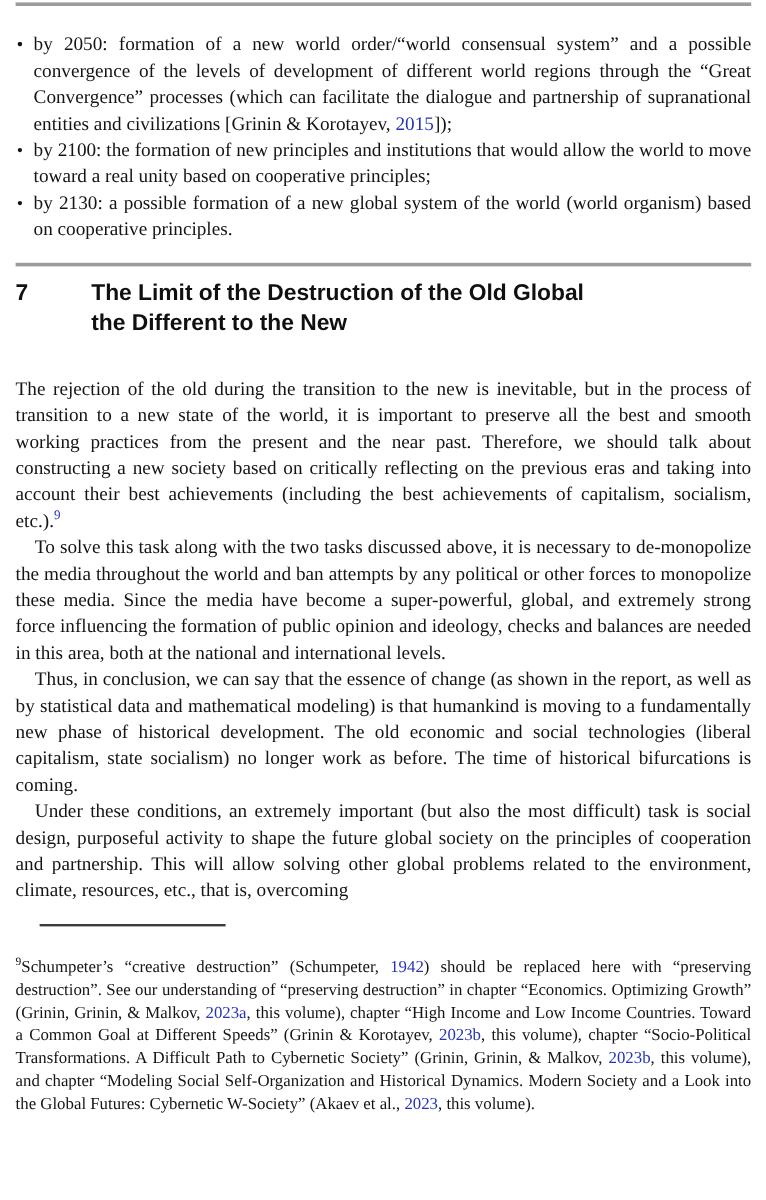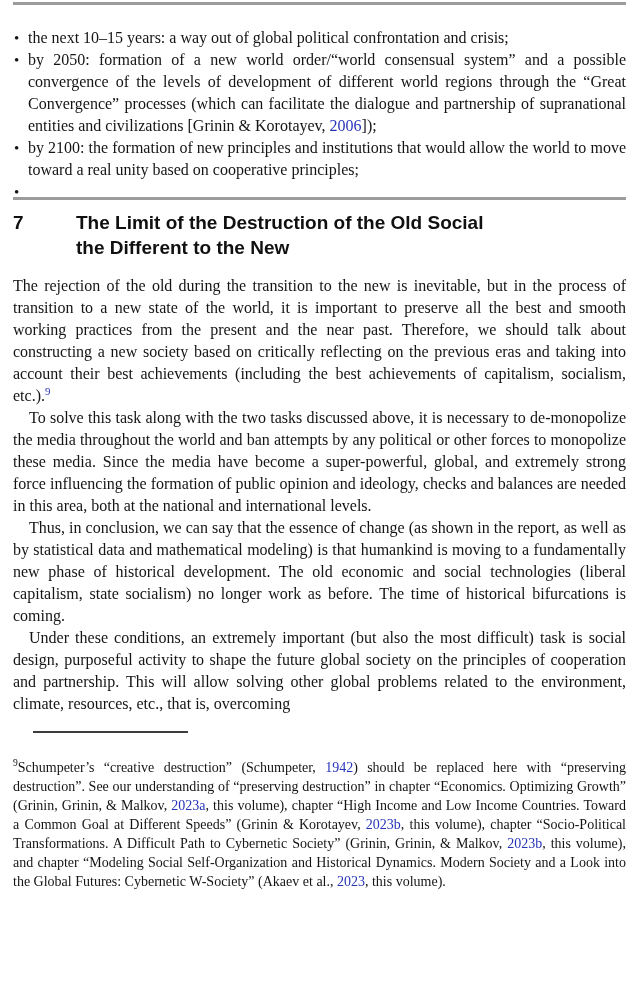--- a/index.html
+++ b/index.html
@@ -37,21 +37,21 @@
     margin-top: 10px;
     font-family: "Liberation Sans", sans-serif;
     font-weight: 700;
     font-size: 19px; line-height: 25px;
     color: #101010;
   }
   .heading .num { width: 63px; flex: 0 0 63px; }
   .heading .title-line { display: block; }
 
   
-  .body-text { margin-top: 15px; }
+  .body-text { margin-top: 32px; }
   .body-text p {
     margin: 0;
     font-size: 16px; line-height: 22px;
     text-align: justify;
   }
   .body-text p.indent { text-indent: 16px; }
 
   
   .lnk { color: #2634b8; text-decoration: none; cursor: pointer; }
   sup { font-size: 0.68em; line-height: 0; vertical-align: super; }
@@ -72,41 +72,41 @@
 </head>
 <body>
 
 <div class="page">
 
   <hr class="rule-gray top-rule">
 
   <ul class="bullets">
     <li>
       <span class="bullet-marker">•</span>
-      <span><span>the next 10–15 years: a way out of global political confrontation and crisis;</span></span>
     </li>
     <li>
       <span class="bullet-marker">•</span>
-      <span><span>by 2050: formation of a new world order/“world consensual system” and a possible convergence of the levels of development of different world regions through the “Great Convergence” processes (which can facilitate the dialogue and partnership of supranational entities and civilizations [Grinin &amp; Korotayev, </span><a class="lnk">2006</a><span>]);</span></span>
+      <span><span>by 2050: formation of a new world order/“world consensual system” and a possible convergence of the levels of development of different world regions through the “Great Convergence” processes (which can facilitate the dialogue and partnership of supranational entities and civilizations [Grinin &amp; Korotayev, </span><a class="lnk">2015</a><span>]);</span></span>
     </li>
     <li>
       <span class="bullet-marker">•</span>
       <span><span>by 2100: the formation of new principles and institutions that would allow the world to move toward a real unity based on cooperative principles;</span></span>
     </li>
     <li>
       <span class="bullet-marker">•</span>
+      <span><span>by 2130: a possible formation of a new global system of the world (world organism) based on cooperative principles.</span></span>
     </li>
   </ul>
 
   <hr class="rule-gray section-rule">
 
   <div class="heading">
     <span class="num">7</span>
     <span class="title">
-      <span class="title-line">The Limit of the Destruction of the Old Social</span>
+      <span class="title-line">The Limit of the Destruction of the Old Global</span>
       <span class="title-line">the Different to the New</span>
     </span>
   </div>
 
   <div class="body-text">
     <p><span>The rejection of the old during the transition to the new is inevitable, but in the process of transition to a new state of the world, it is important to preserve all the best and smooth working practices from the present and the near past. Therefore, we should talk about constructing a new society based on critically reflecting on the previous eras and taking into account their best achievements (including the best achievements of capitalism, socialism, etc.).</span><sup class="lnk">9</sup></p>
     <p class="indent"><span>To solve this task along with the two tasks discussed above, it is necessary to de-monopolize the media throughout the world and ban attempts by any political or other forces to monopolize these media. Since the media have become a super-powerful, global, and extremely strong force influencing the formation of public opinion and ideology, checks and balances are needed in this area, both at the national and international levels.</span></p>
     <p class="indent"><span>Thus, in conclusion, we can say that the essence of change (as shown in the report, as well as by statistical data and mathematical modeling) is that humankind is moving to a fundamentally new phase of historical development. The old economic and social technologies (liberal capitalism, state socialism) no longer work as before. The time of historical bifurcations is coming.</span></p>
     <p class="indent"><span>Under these conditions, an extremely important (but also the most difficult) task is social design, purposeful activity to shape the future global society on the principles of cooperation and partnership. This will allow solving other global problems related to the environment, climate, resources, etc., that is, overcoming</span></p>
   </div>

